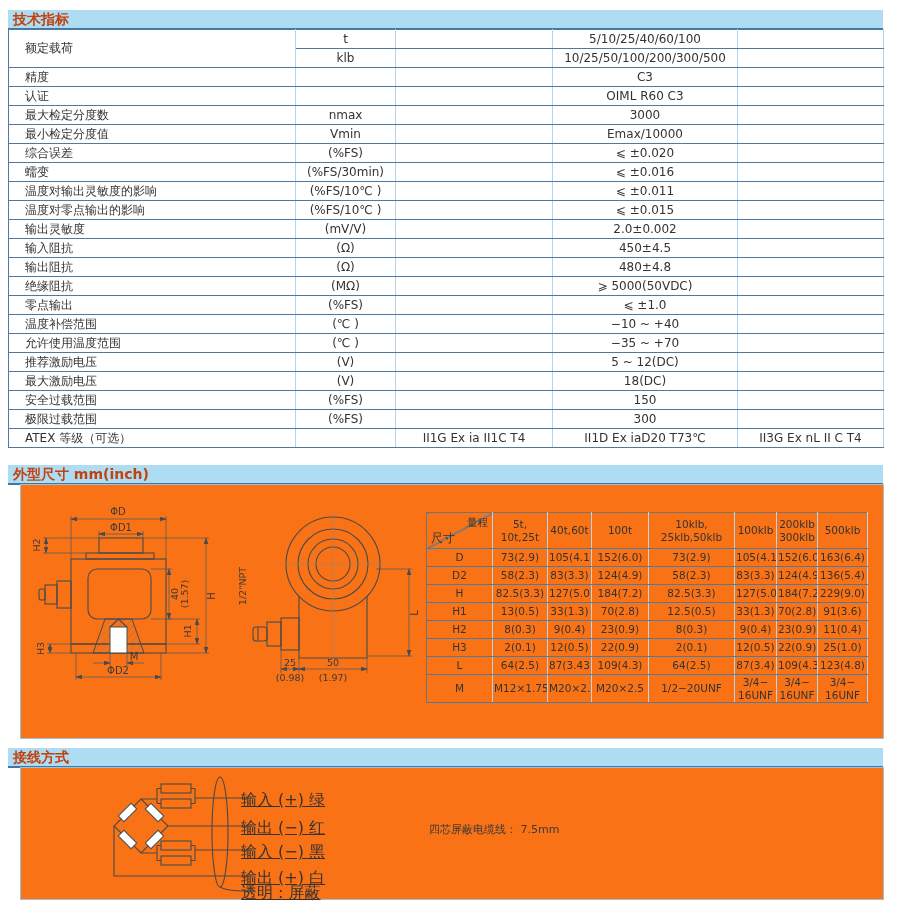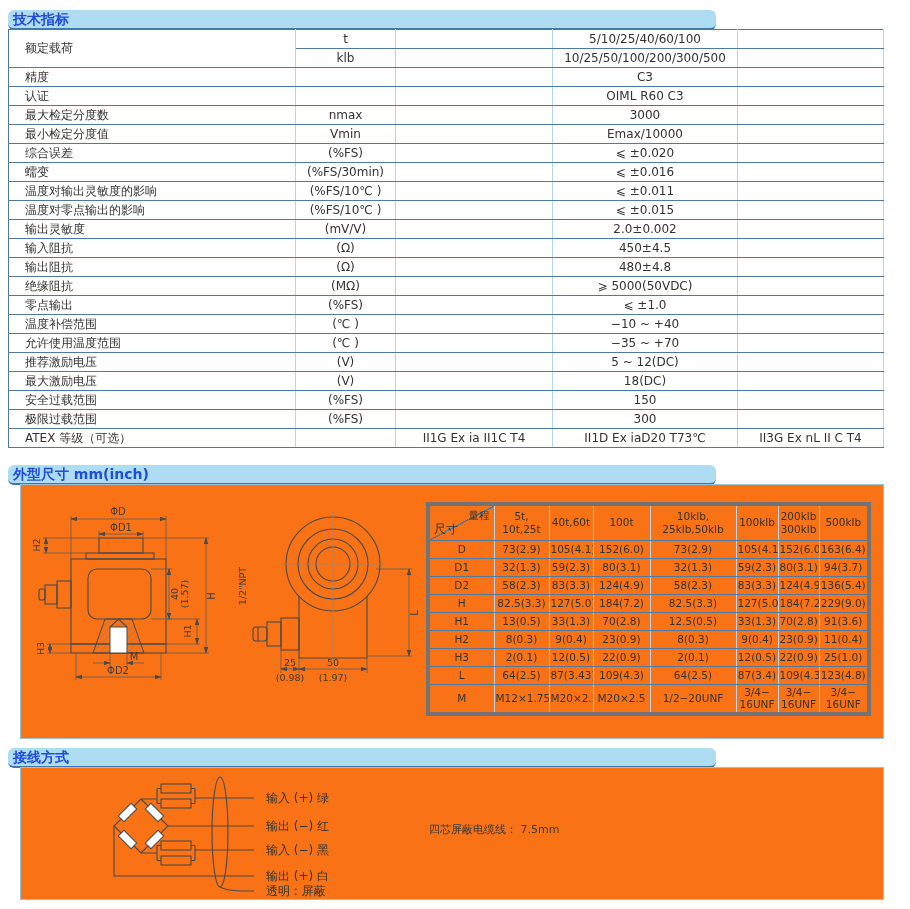--- a/index.html
+++ b/index.html
@@ -2,23 +2,23 @@
 <html><head>
 <meta charset="utf-8">
 <style>
   html,body{margin:0;padding:0;}
   body{
     width:910px;height:909px;position:relative;background:#ffffff;
     font-family:"DejaVu Sans","Liberation Sans",sans-serif;color:#333;
     overflow:hidden;
   }
   .sec-bar{
-    position:absolute;left:8px;width:708px;height:20px;box-sizing:border-box;
+    position:absolute;left:8px;width:875px;height:20px;box-sizing:border-box;
     background:#aedcf3;border-bottom:2px solid #3d79a8;
-    font-size:14px;font-weight:bold;color:#1d4ed8;line-height:18px;padding-left:5px;border-radius:6px;
+    font-size:14px;font-weight:bold;color:#c2410c;line-height:18px;padding-left:5px;
   }
   #bar-spec{top:10px;}
   #bar-dims{top:465px;}
   #bar-wiring{top:748px;}
 
   
   #spec-table{
     position:absolute;left:8px;top:29px;width:875px;
     border-collapse:collapse;table-layout:fixed;font-size:12px;
     border:1px solid #50799f;
@@ -31,23 +31,23 @@
   }
   #spec-table td.c-label{text-align:left;padding-left:16px;}
   #spec-table td.c-sub{font-size:12px;}
 
   
   .sec-box{position:absolute;left:20px;border:1px solid #9cc2da;background:#f97316;}
   #box-dims{top:484px;width:862px;height:253px;}
   #box-wiring{top:767px;width:862px;height:131px;}
 
   #dim-table{
-    position:absolute;left:405px;top:17px;width:441px;
+    position:absolute;left:405px;top:27px;width:441px;
     border-collapse:collapse;table-layout:fixed;font-size:10.5px;
-    border:4px solid #737373;
+    border:1px solid #737373;
     padding-left:28px;
   }
   #dim-table td{
     border-right:1px solid #b9d4e7;border-bottom:1px solid #50799f;
     text-align:center;padding:1px 1px;line-height:1.2;color:#333;overflow:hidden;
   }
   #dim-table thead tr{height:36px;}
   #dim-table tbody tr{height:18px;}
   #dim-table tbody tr:last-child{height:24px;}
   #dim-table td.corner{
@@ -60,21 +60,21 @@
   .corner .t{position:absolute;top:3px;right:4px;font-size:10.5px;}
   .corner .b{position:absolute;bottom:3px;left:4px;font-size:12px;}
 
   svg{position:absolute;}
   svg text{font-family:"DejaVu Sans","Liberation Sans",sans-serif;fill:#3a3a3a;}
   .dline{stroke:#5a5a5a;stroke-width:0.8;fill:none;}
   .bline{stroke:#4a4a4a;stroke-width:1.1;fill:none;}
   .cline{stroke:#8a8a8a;stroke-width:0.6;fill:none;}
 
   
-  .lead-label{position:absolute;left:245px;font-size:12px;color:#333;white-space:nowrap;}
+  .lead-label{position:absolute;left:220px;font-size:16px;color:#333;white-space:nowrap;text-decoration:underline;}
   .wiring-note{position:absolute;left:408px;font-size:11px;color:#3a3a3a;white-space:nowrap;}
 </style>
 </head>
 <body>
 
 <svg width="0" height="0" style="position:absolute">
   <defs>
     <marker id="arr" markerWidth="9" markerHeight="8" refX="8" refY="3" orient="auto-start-reverse">
       <path d="M0,0 L9,3 L0,6 z" fill="#4a4a4a"></path>
     </marker>
@@ -400,44 +400,20 @@
             <div>105(4.1)</div>
           </td>
           <td class="dim-val">
             <div>152(6.0)</div>
           </td>
           <td class="dim-val">
             <div>163(6.4)</div>
           </td>
         </tr>
         <tr>
-          <td class="dim-name">D1</td>
-          <td class="dim-val">
-            <div>32(1.3)</div>
-          </td>
-          <td class="dim-val">
-            <div>59(2.3)</div>
-          </td>
-          <td class="dim-val">
-            <div>80(3.1)</div>
-          </td>
-          <td class="dim-val">
-            <div>32(1.3)</div>
-          </td>
-          <td class="dim-val">
-            <div>59(2.3)</div>
-          </td>
-          <td class="dim-val">
-            <div>80(3.1)</div>
-          </td>
-          <td class="dim-val">
-            <div>94(3.7)</div>
-          </td>
-        </tr>
-        <tr>
           <td class="dim-name">D2</td>
           <td class="dim-val">
             <div>58(2.3)</div>
           </td>
           <td class="dim-val">
             <div>83(3.3)</div>
           </td>
           <td class="dim-val">
             <div>124(4.9)</div>
           </td>

